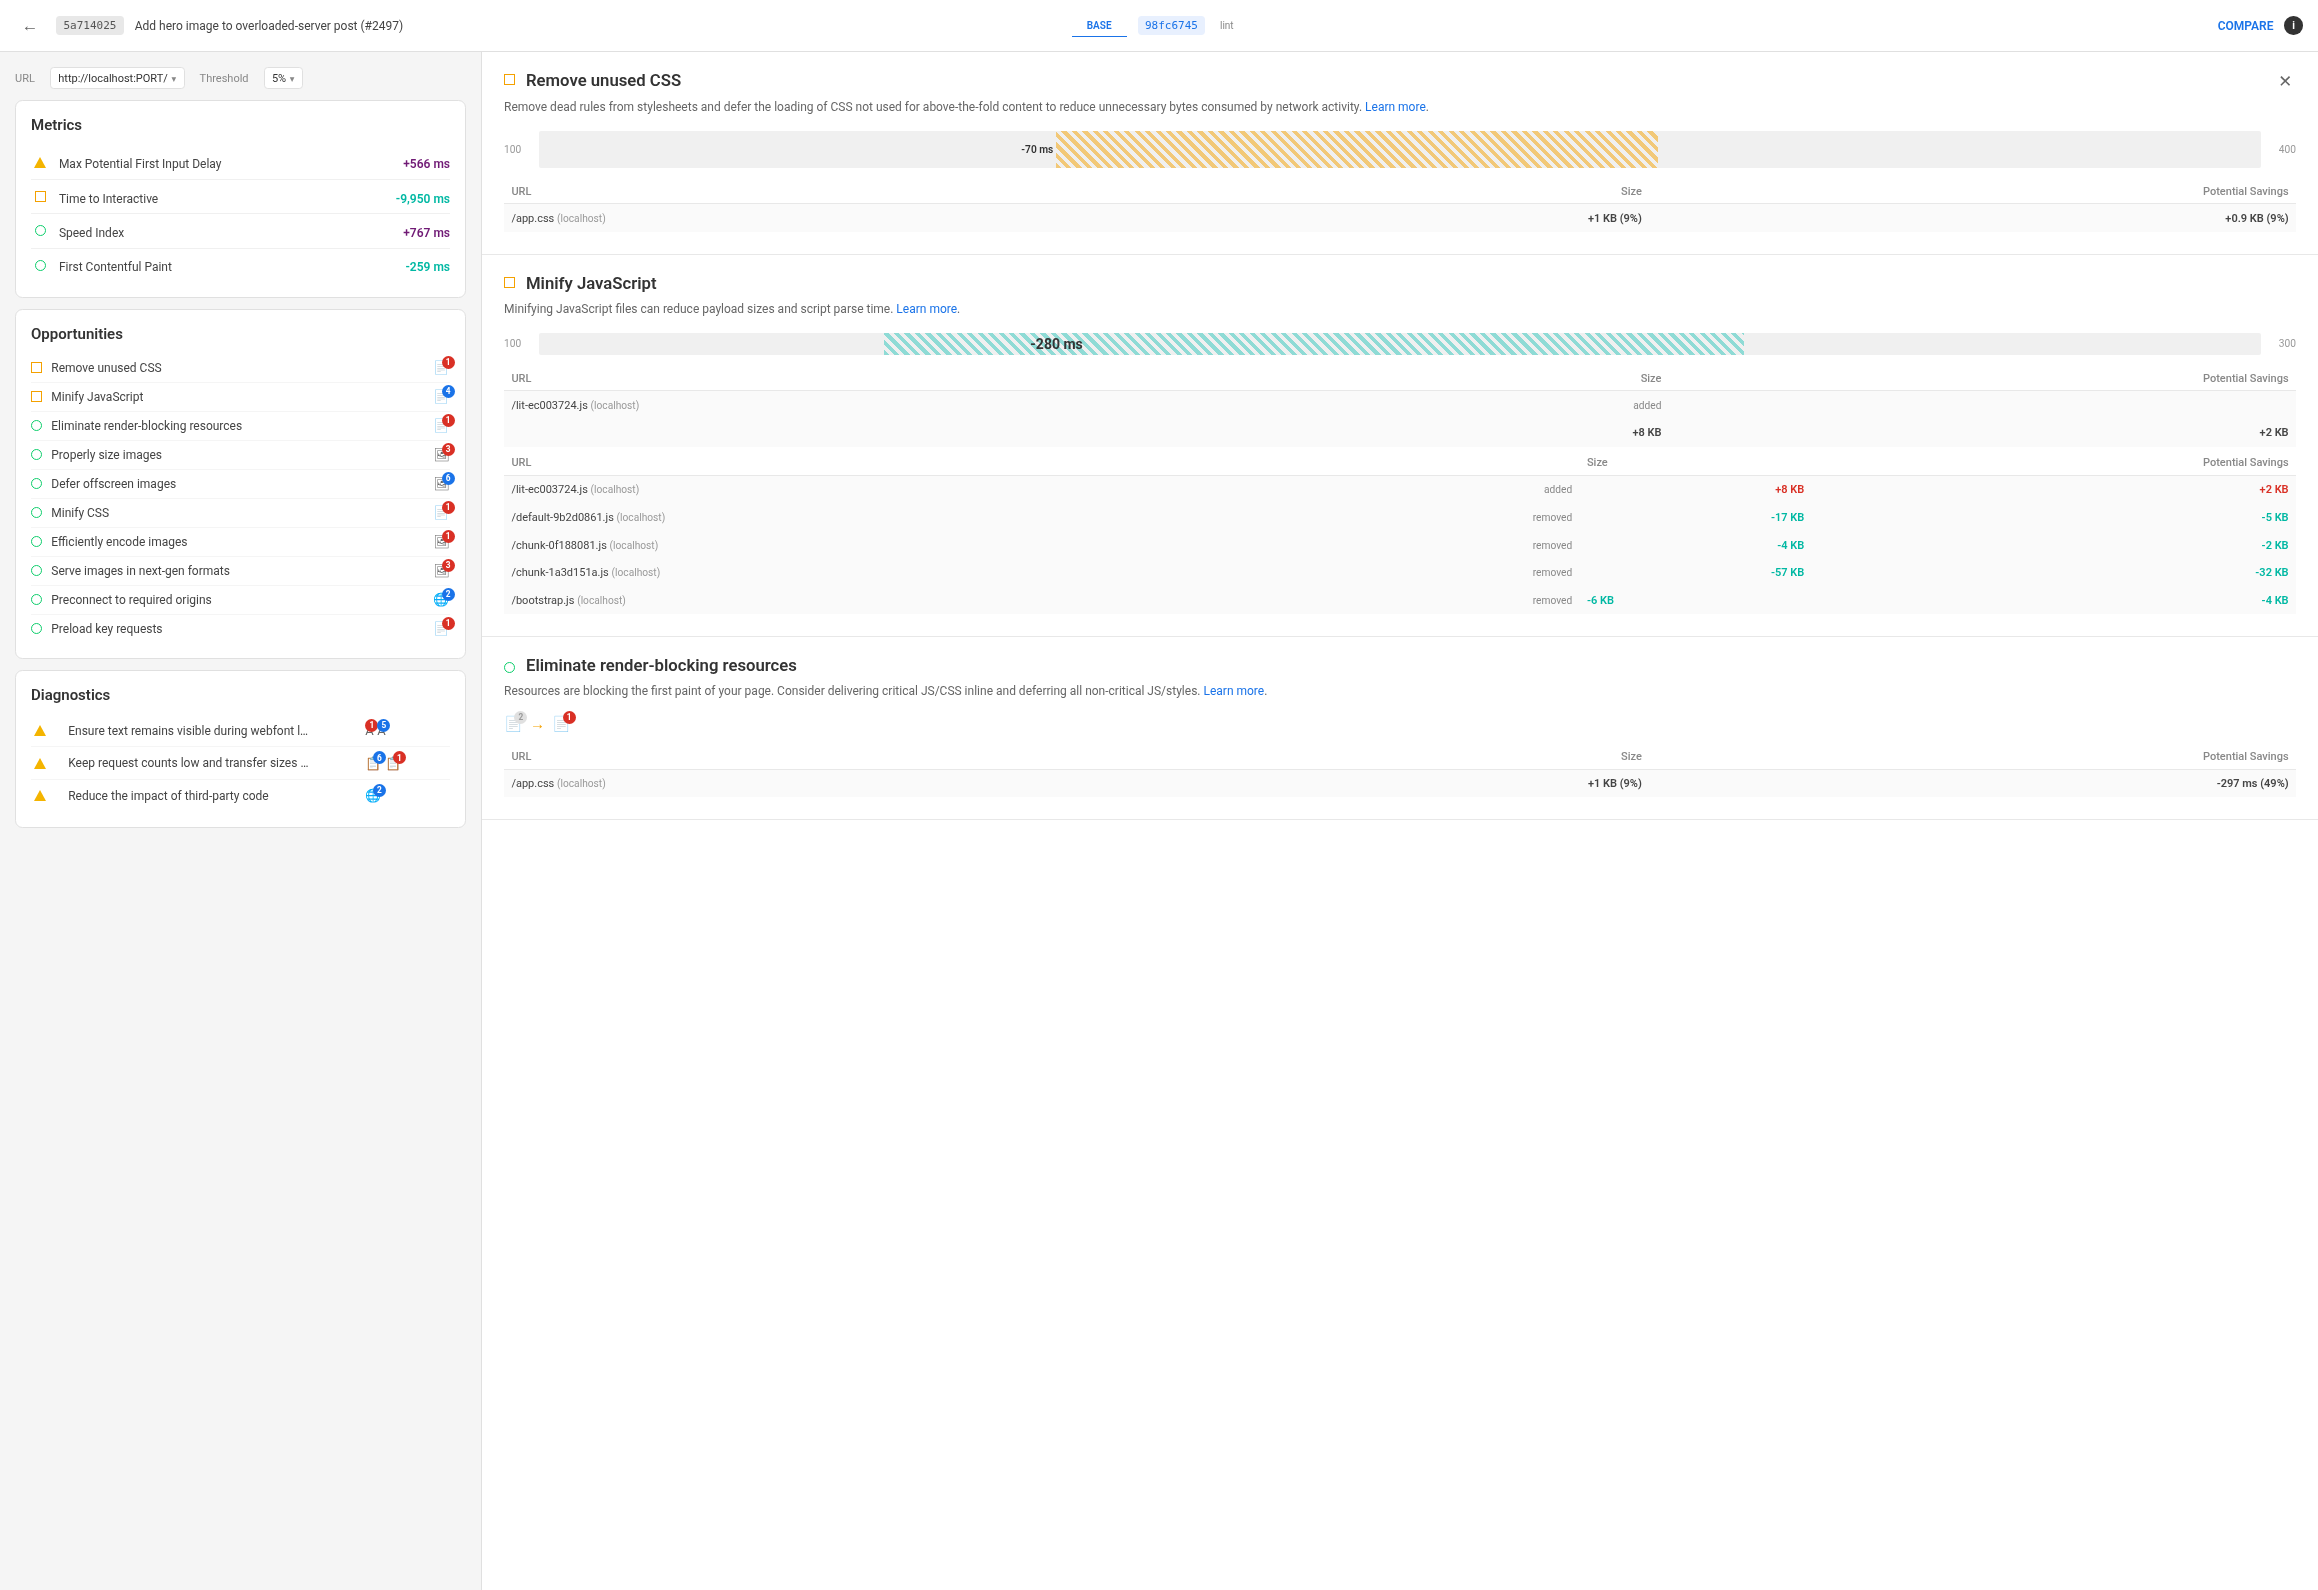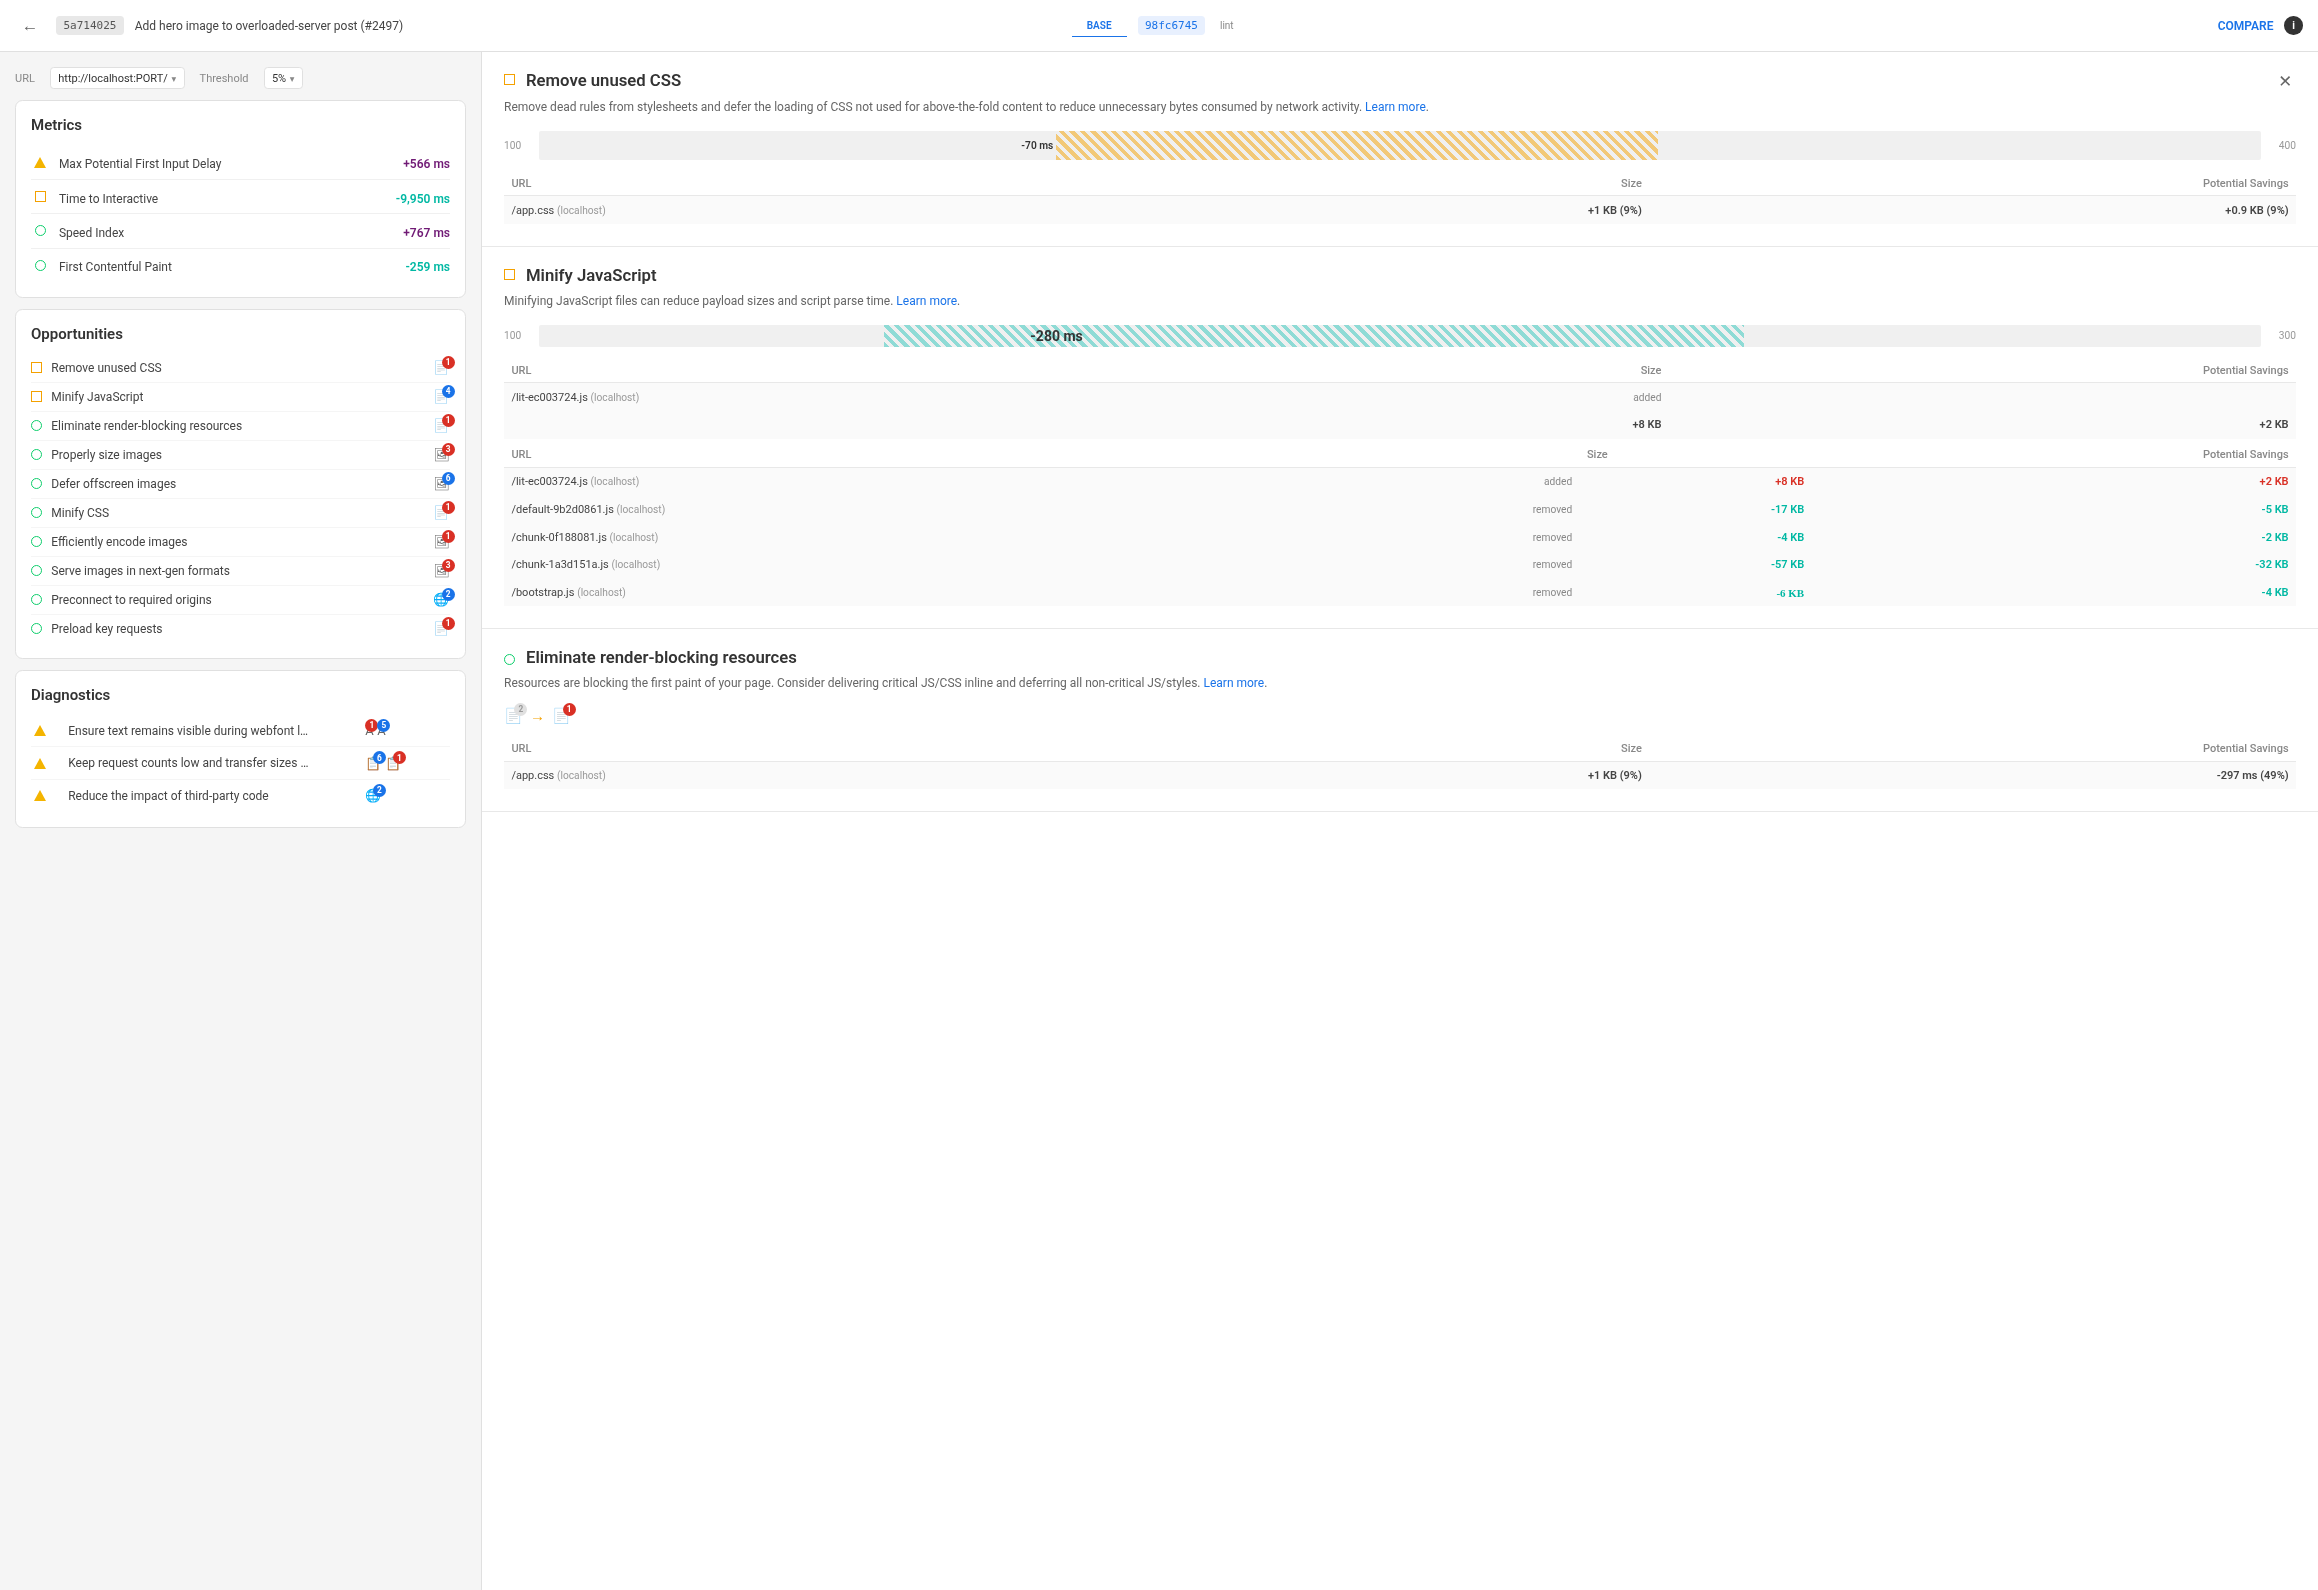--- a/index.html
+++ b/index.html
@@ -344,21 +344,21 @@
         </div>
         <span class="detail-title">Remove unused CSS</span>
         <span class="close-btn">✕</span>
       </div>
       <p class="detail-desc">
         Remove dead rules from stylesheets and defer the loading of CSS not used for above-the-fold content to reduce unnecessary bytes consumed by network activity. <a>Learn more</a>.
       </p>
 
       <div style="display:flex;align-items:center;gap:7.4px;margin-bottom:11px;">
         <span style="font-size:10.2px;color:#999;min-width:28px;">100</span>
-        <div style="flex:1;position:relative;height:29px;background:#f0f0f0;border-radius:1.9px;">
+        <div style="flex:1;position:relative;height:37px;background:#f0f0f0;border-radius:1.9px;">
           <div style="position:absolute;left:30%;top:0;width:35%;height:100%;background:repeating-linear-gradient(45deg,#f4a100,#f4a100 3.7px,transparent 3.7px,transparent 7.4px);opacity:0.5;"></div>
           <span style="position:absolute;left:28%;top:50%;transform:translateY(-50%);font-size:10.2px;font-weight:600;color:#333;white-space:nowrap;">-70 ms</span>
         </div>
         <span style="font-size:10.2px;color:#999;min-width:28px;text-align:right;">400</span>
       </div>
 
       <table class="detail-table">
         <thead>
           <tr>
             <th>URL</th>
@@ -448,21 +448,21 @@
   </tr>
             <tr style="background: rgb(250, 250, 250);">
     <td class="url-cell">/chunk-1a3d151a.js <span class="url-host">(localhost)</span></td>
     <td style="color:#888;font-size:10.2px;">removed</td>
     <td style="color:#00b8a3;font-weight:600;text-align:right;">-57 KB</td>
     <td style="color:#00b8a3;font-weight:600;text-align:right;">-32 KB</td>
   </tr>
             <tr>
     <td class="url-cell">/bootstrap.js <span class="url-host">(localhost)</span></td>
     <td style="color:#888;font-size:10.2px;">removed</td>
-    <td style="color:#00b8a3;font-weight:600;text-align:right;font-family:Liberation Serif, serif;">-6 KB</td>
+    <td style="color:#00b8a3;font-weight:600;text-align:left;">-6 KB</td>
     <td style="color:#00b8a3;font-weight:600;text-align:right;">-4 KB</td>
   </tr>
           </tbody>
       </table>
     </div>
 
     <div class="detail-section">
       <div class="detail-header">
         <div style="margin-top:5.6px;">
           <div class="icon-circle-green"></div>

